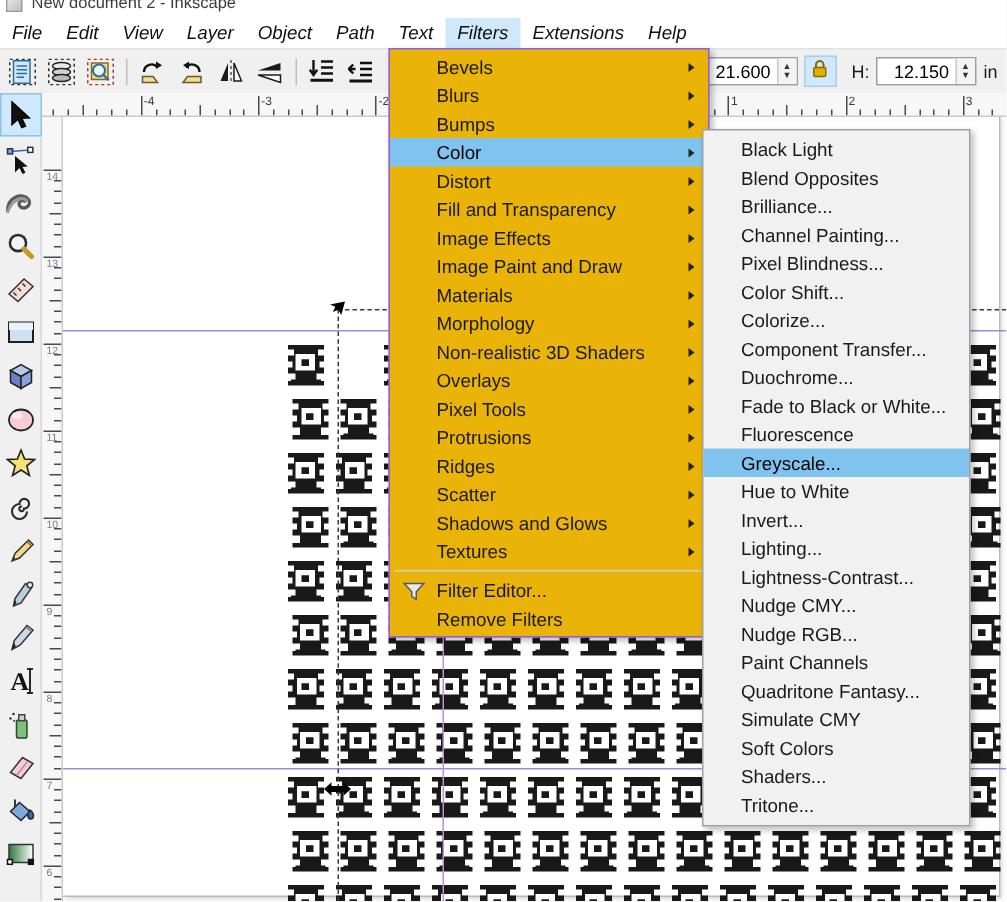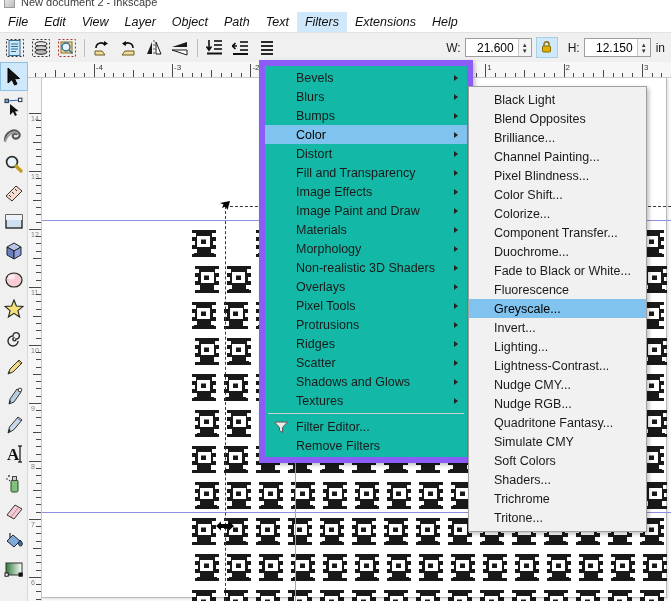--- a/index.html
+++ b/index.html
@@ -196,26 +196,25 @@
   #artwork {
     position: absolute;
     overflow: hidden;
     opacity: 0.97;
   }
 
   
   #filters-menu {
     position: absolute; left: 259px; top: 32px;
     width: 214px;
-    background: #14b8a6;
-    border: 6px solid #8b5cf6;
+    background: #eab308;
+    border: 1px solid #8b5cf6;
     box-shadow: 2px 2px 4px rgba(0,0,0,0.25);
     padding: 2px 0 2px 0;
     z-index: 50;
-    margin-top: 28px;
   }
   .mrow {
     height: 19px;
     display: flex; align-items: center;
     font-size: 12.5px;
     color: #1a1a1a;
     padding-left: 31px;
     padding-right: 8px;
     position: relative;
     white-space: nowrap;
@@ -1843,47 +1842,50 @@
       <div class="mrow">
         <span>Fade to Black or White...</span>
       </div>
       <div class="mrow">
         <span>Fluorescence</span>
       </div>
       <div class="mrow hi">
         <span>Greyscale...</span>
       </div>
       <div class="mrow">
+        <span>Hue to White</span>
+      </div>
+      <div class="mrow">
         <span>Invert...</span>
       </div>
       <div class="mrow">
         <span>Lighting...</span>
       </div>
       <div class="mrow">
         <span>Lightness-Contrast...</span>
       </div>
       <div class="mrow">
         <span>Nudge CMY...</span>
       </div>
       <div class="mrow">
         <span>Nudge RGB...</span>
       </div>
       <div class="mrow">
+        <span>Paint Channels</span>
+      </div>
+      <div class="mrow">
         <span>Quadritone Fantasy...</span>
       </div>
       <div class="mrow">
         <span>Simulate CMY</span>
       </div>
       <div class="mrow">
         <span>Soft Colors</span>
       </div>
       <div class="mrow">
         <span>Shaders...</span>
       </div>
       <div class="mrow">
-        <span>Trichrome</span>
-      </div>
-      <div class="mrow">
         <span>Tritone...</span>
       </div>
     </div>
 
 </div>
 
 </body></html>

